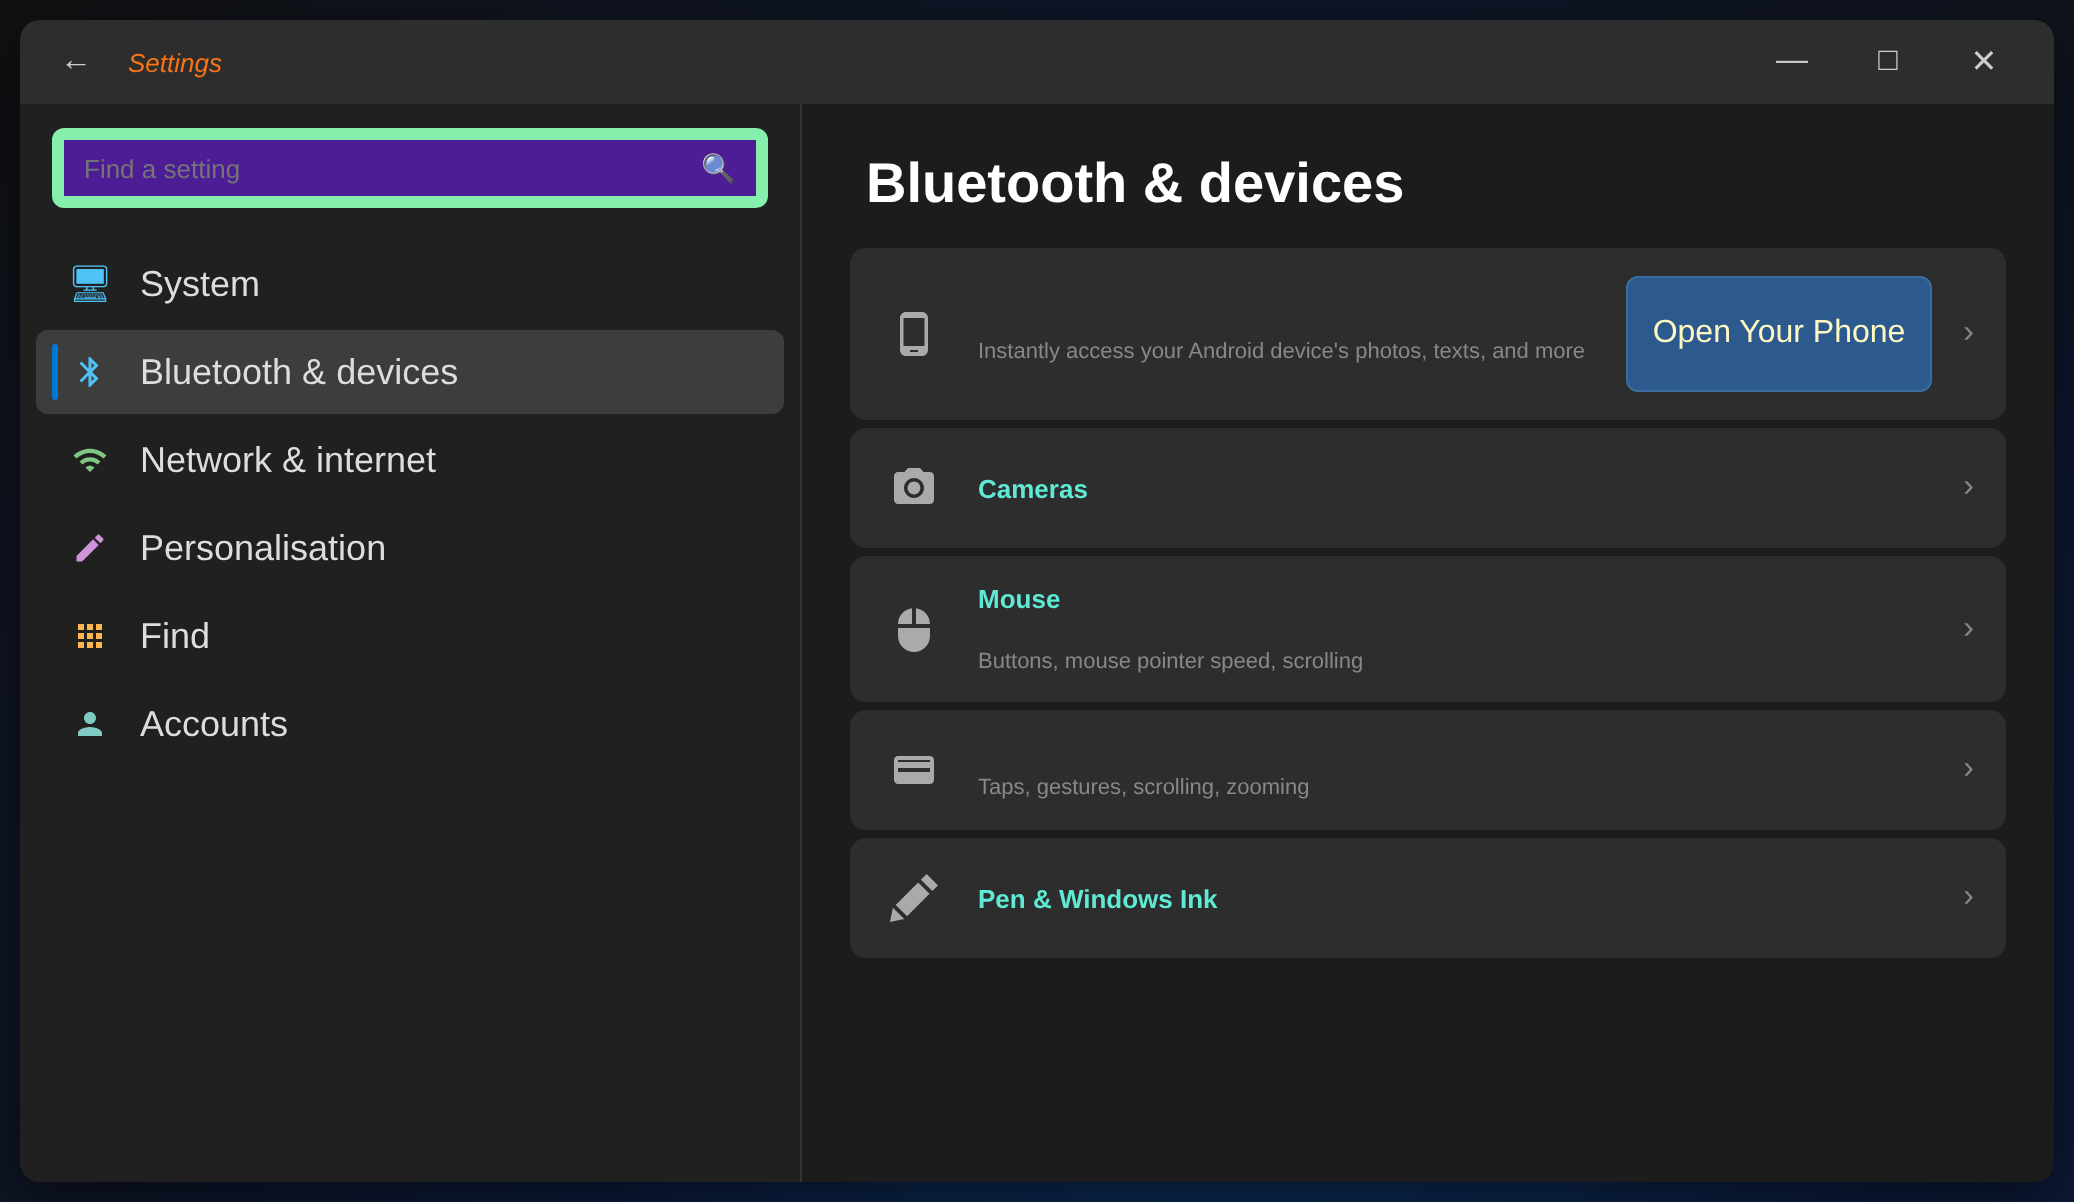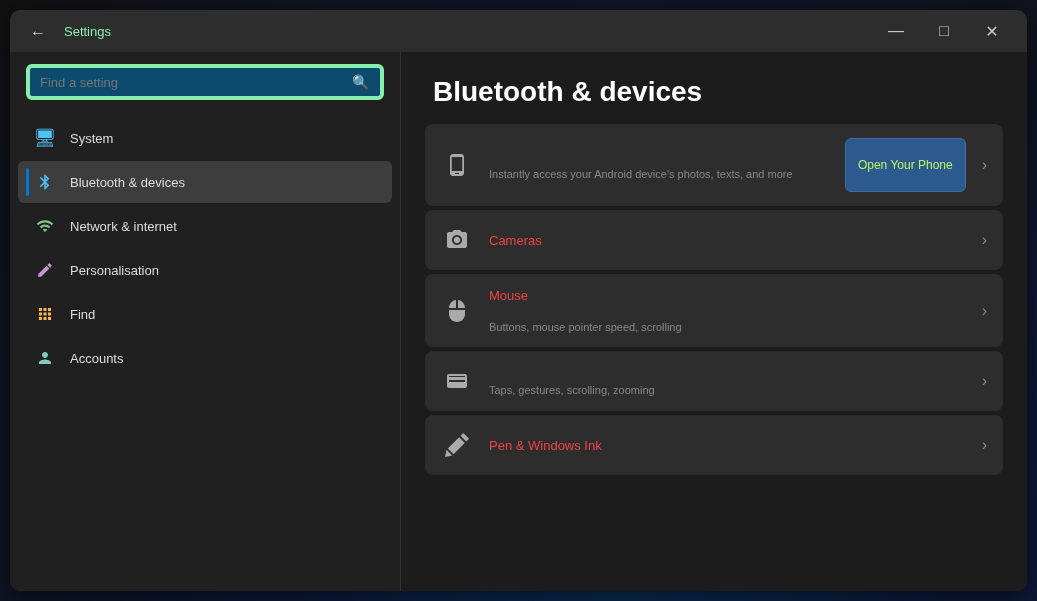--- a/index.html
+++ b/index.html
@@ -49,23 +49,24 @@
       color: #ccc;
       font-size: 16px;
       cursor: pointer;
       margin-right: 10px;
       background: none;
       border: none;
       padding: 4px 8px;
       border-radius: 4px;
     }
     .titlebar-title {
-      color: #86efac;
+      color: #f97316;
       font-size: 13px;
       flex: 1;
+      font-style: italic;
     }
     .titlebar-controls {
       display: flex;
       gap: 2px;
     }
     .titlebar-btn {
       width: 46px;
       height: 32px;
       background: none;
       border: none;
@@ -96,22 +97,22 @@
       padding-bottom: 10px;
     }
 
     
     .search-container {
       padding: 12px 16px 16px 16px;
     }
     .search-box {
       display: flex;
       align-items: center;
-      background: #0c4a6e;
-      border: 4px solid #86efac;
+      background: #4c1d95;
+      border: 6px solid #86efac;
       border-radius: 6px;
       padding: 6px 10px;
       gap: 8px;
     }
     .search-box input {
       background: none;
       border: none;
       color: #aaa;
       font-size: 13px;
       flex: 1;
@@ -150,21 +151,21 @@
       width: 22px;
       height: 22px;
       display: flex;
       align-items: center;
       justify-content: center;
       font-size: 18px;
       flex-shrink: 0;
     }
     .nav-label {
       color: #ddd;
-      font-size: 13px;
+      font-size: 18px;
     }
 
     
     .content {
       flex: 1;
       background: #1c1c1c;
       overflow-y: auto;
       padding: 0;
     }
 
@@ -199,23 +200,23 @@
       align-items: center;
       justify-content: center;
       font-size: 22px;
       color: #ccc;
       flex-shrink: 0;
     }
     .setting-text {
       flex: 1;
     }
     .setting-title {
-      color: #ef4444;
+      color: #5eead4;
       font-size: 13px;
-      font-weight: 400;
+      font-weight: 700;
     }
     .setting-subtitle {
       color: #888;
       font-size: 11px;
       margin-top: 18px;
     }
     .setting-chevron {
       color: #888;
       font-size: 16px;
     }
@@ -226,25 +227,25 @@
       align-items: center;
       background: #2d2d2d;
       border-radius: 8px;
       padding: 14px 16px;
       margin-bottom: 4px;
       gap: 16px;
       overflow: hidden;
     }
     .phone-btn {
       background: #2d5a8e;
-      color: #bef264;
+      color: #fef9c3;
       border: 1px solid #3a6ea0;
       border-radius: 6px;
       padding: 19px 12px;
-      font-size: 12px;
+      font-size: 16px;
       cursor: pointer;
       white-space: nowrap;
       flex-shrink: 0;
     }
 
     
     ::-webkit-scrollbar { width: 6px; }
     ::-webkit-scrollbar-track { background: transparent; }
     ::-webkit-scrollbar-thumb { background: #555; border-radius: 3px; }
 

